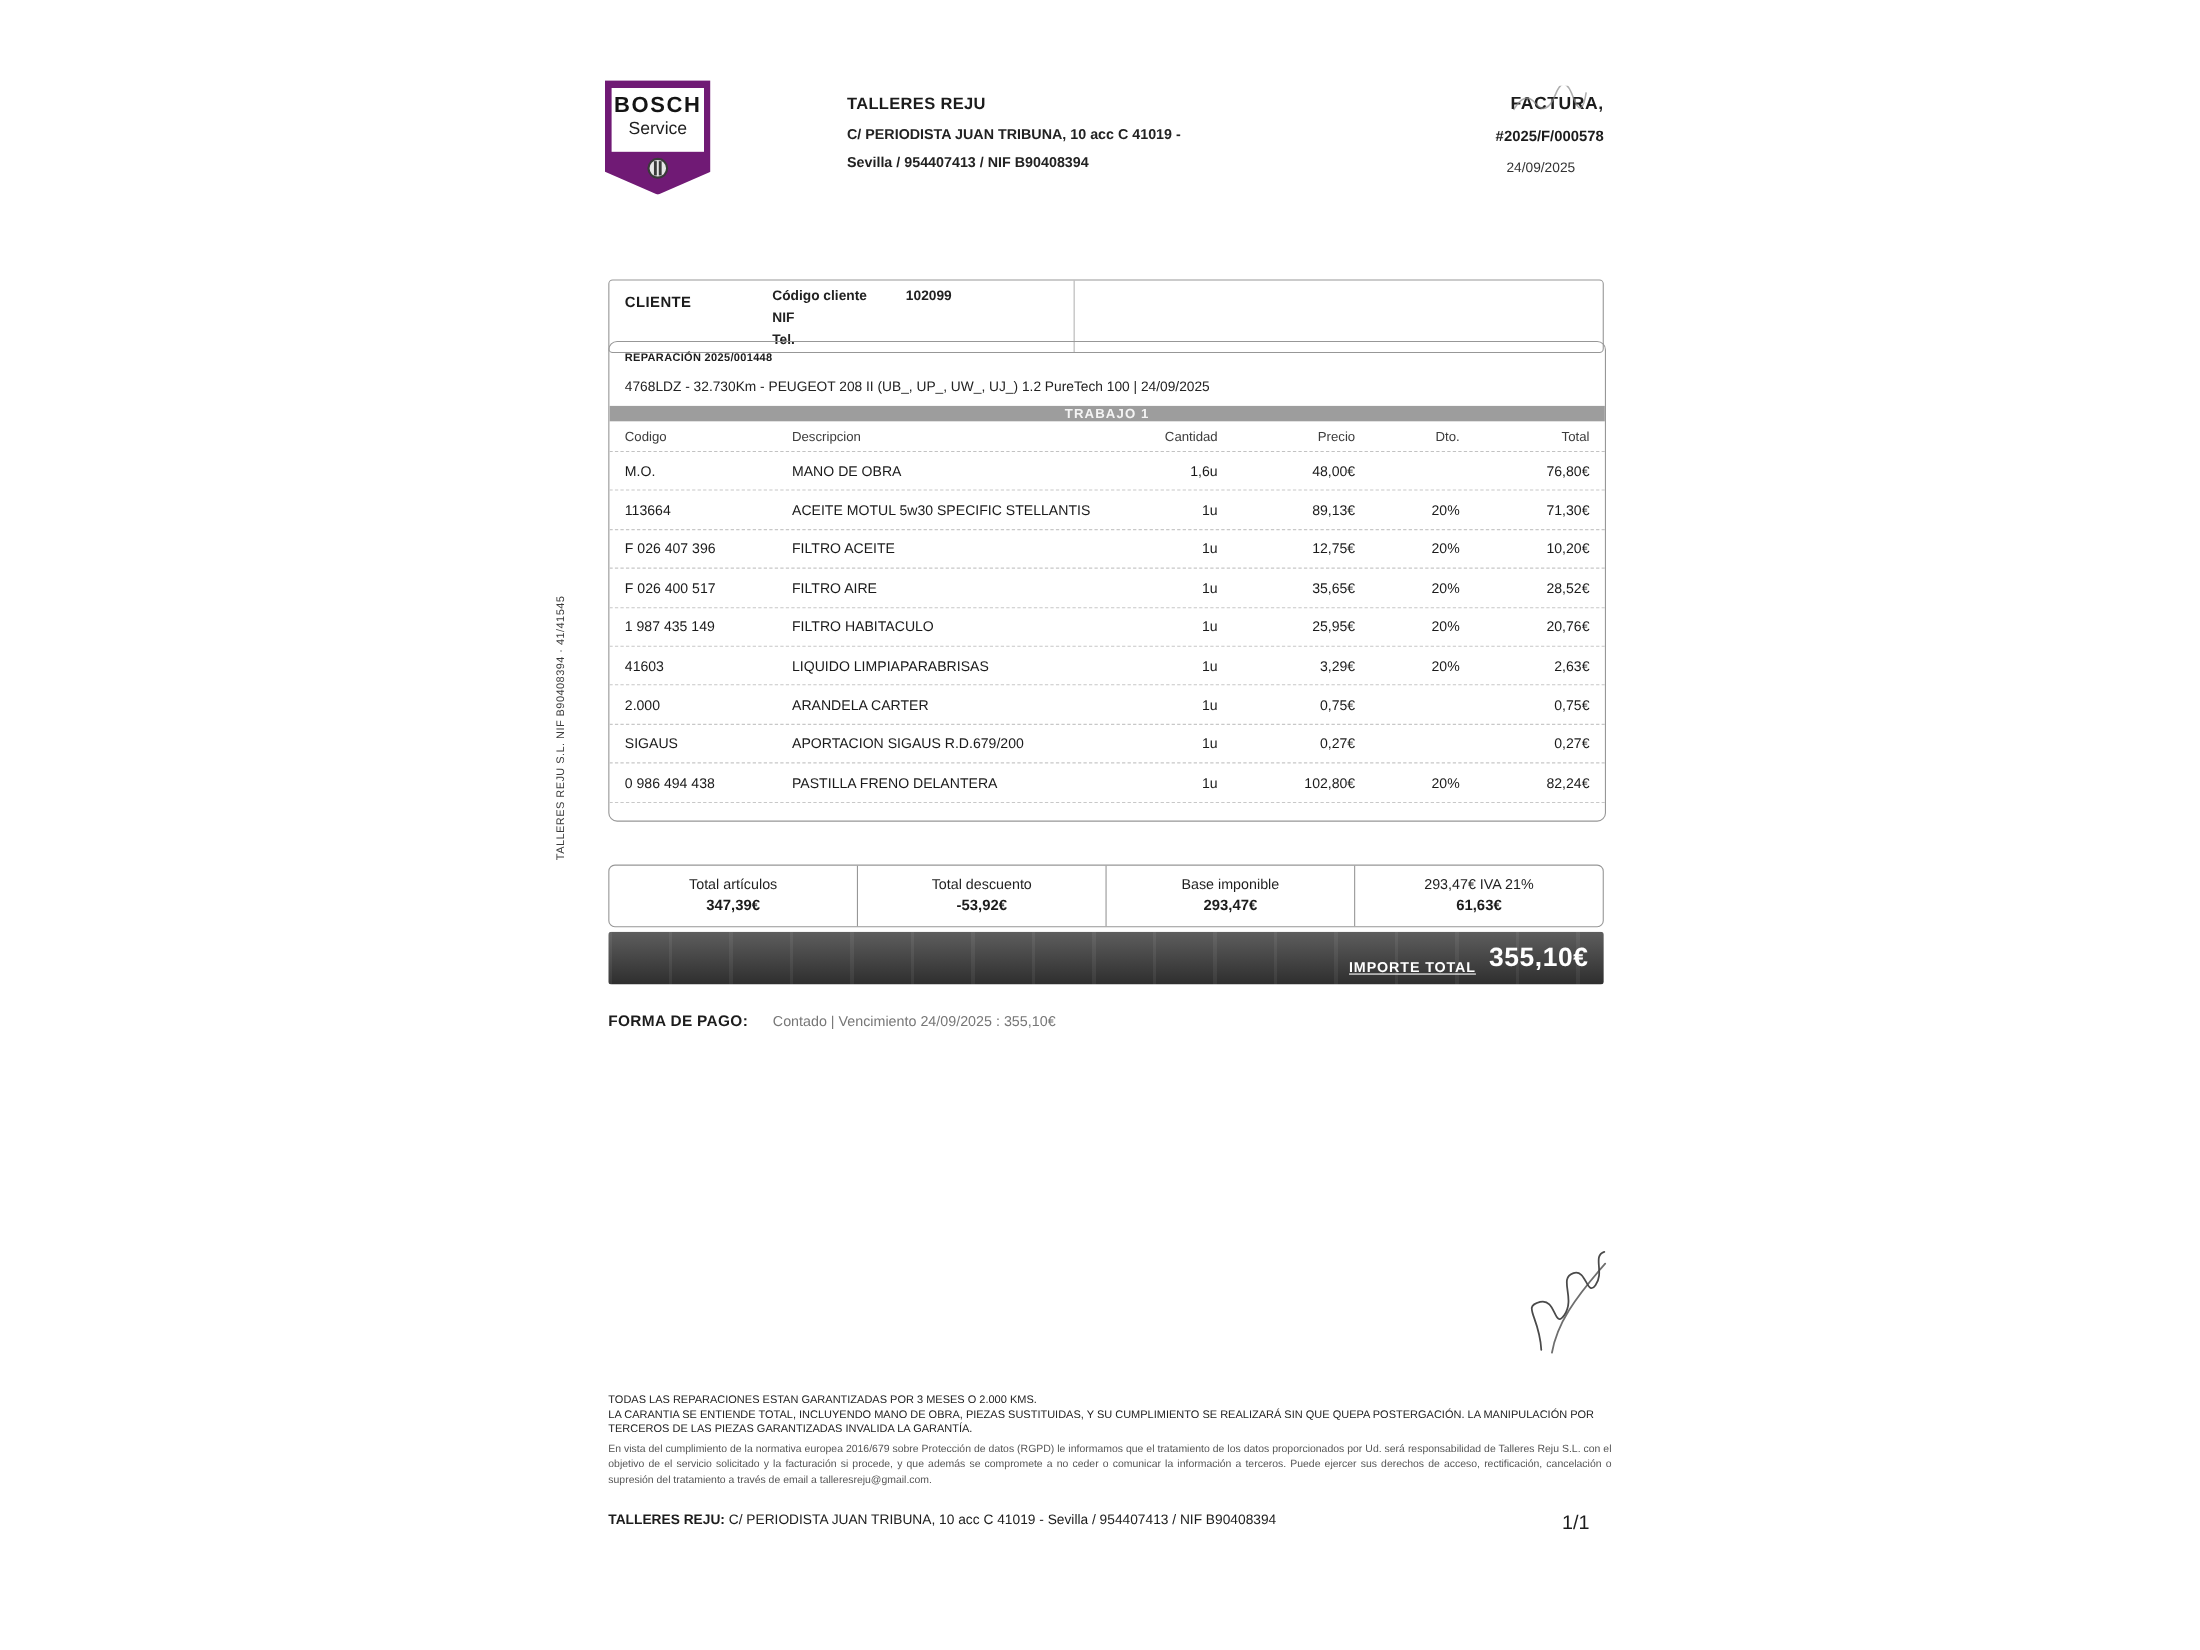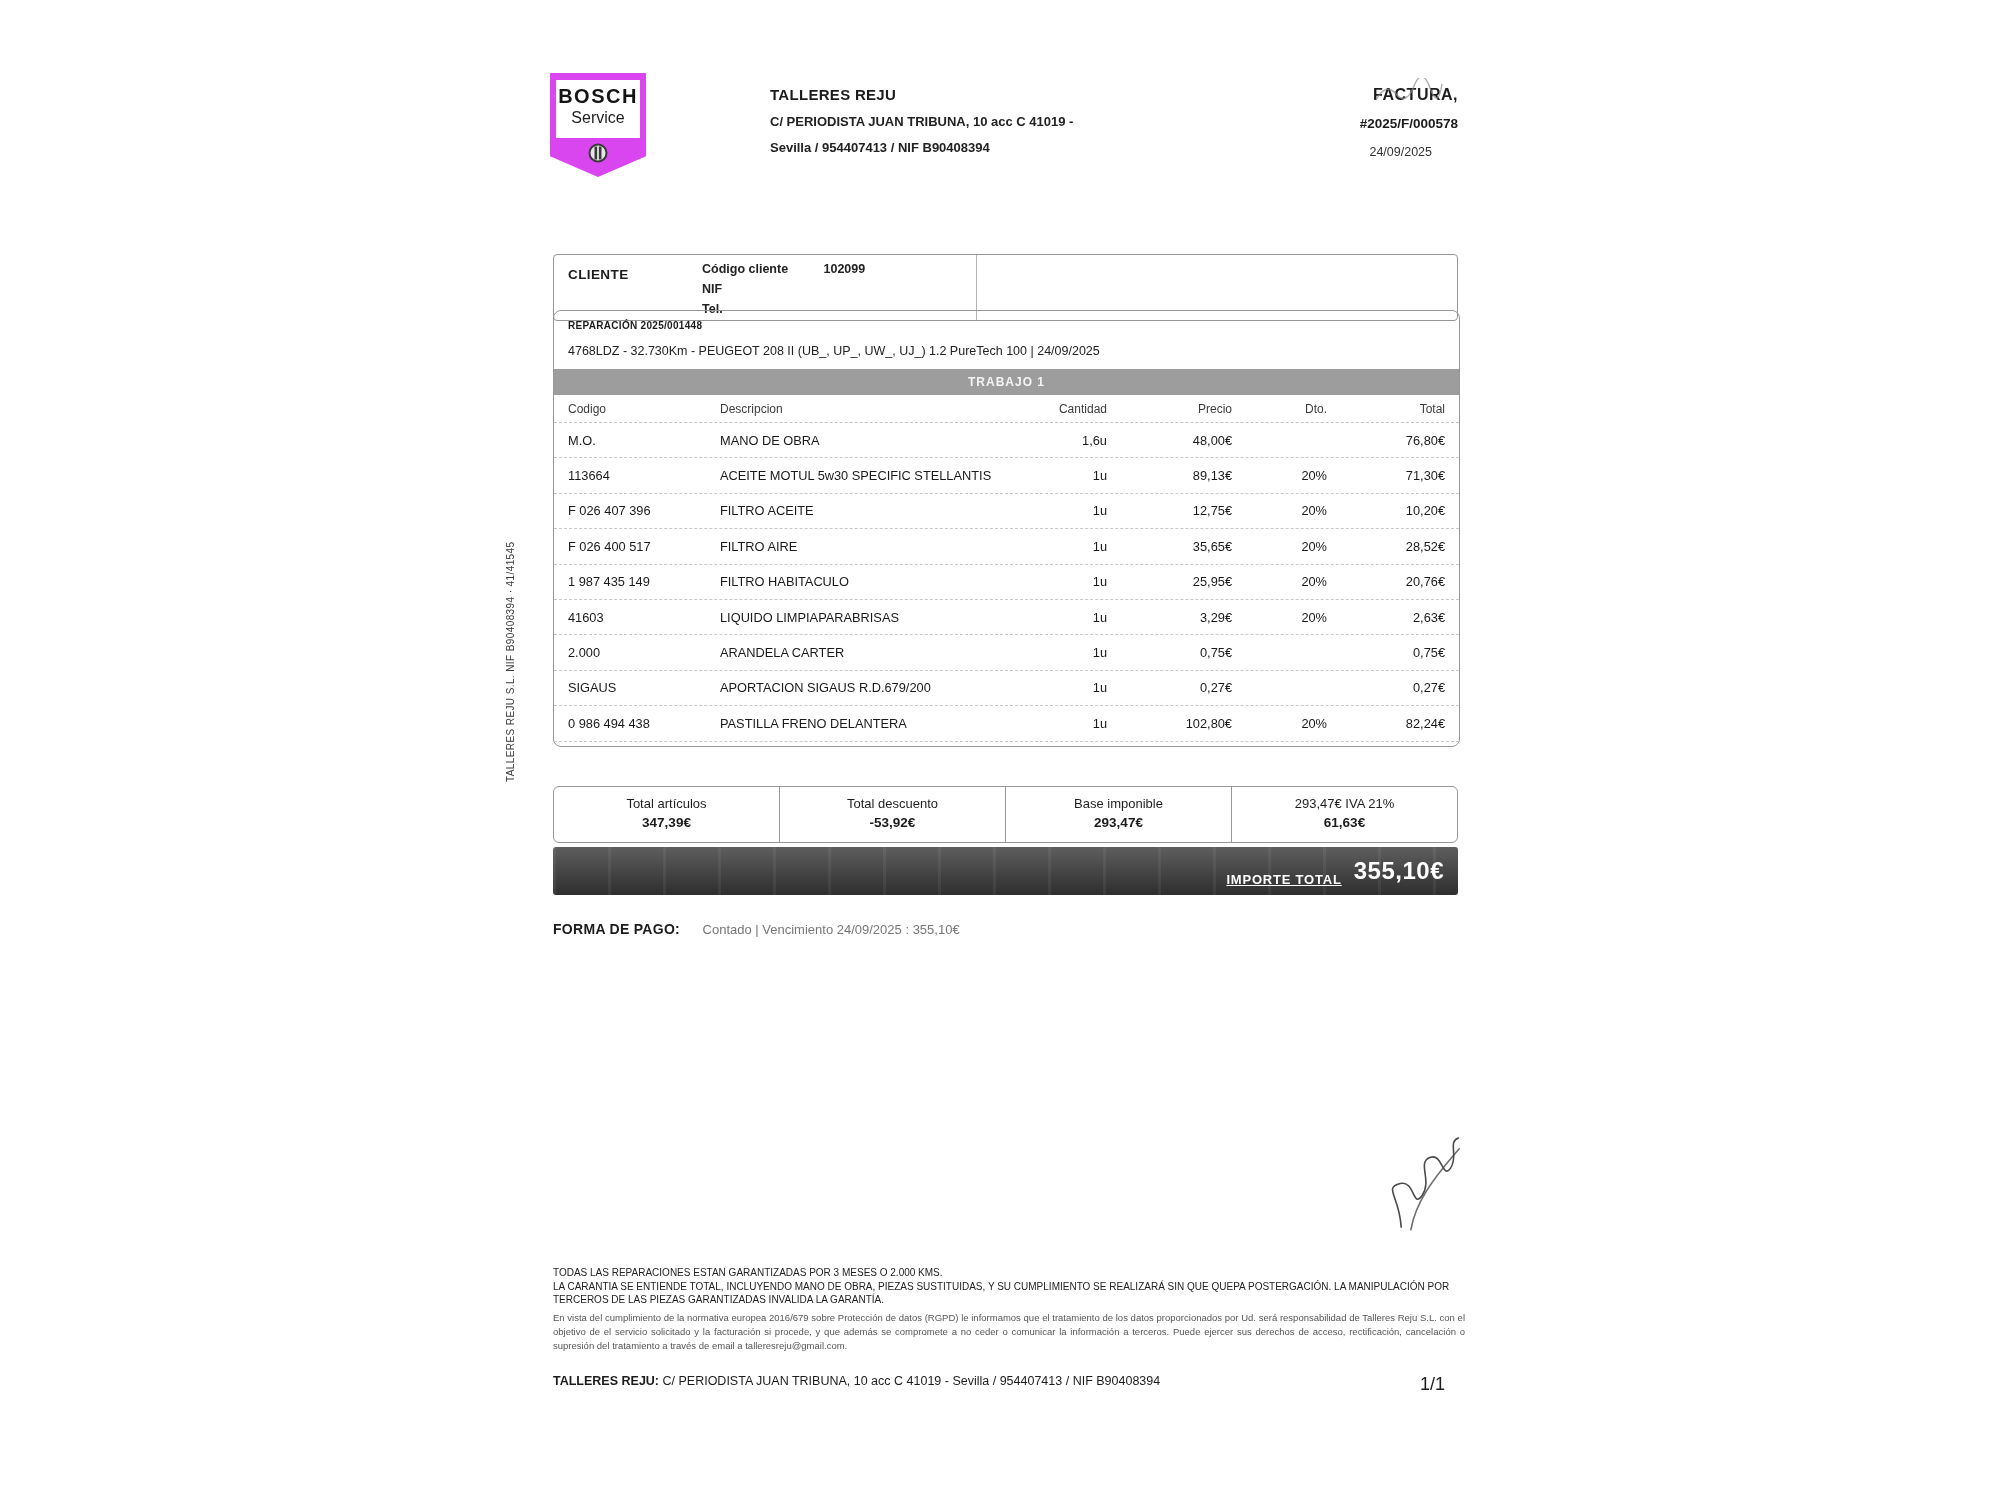--- a/index.html
+++ b/index.html
@@ -6,21 +6,21 @@
   html,body { background:#ffffff; }
   body {
     width:2000px; height:1500px; position:relative;
     font-family:"Liberation Sans", sans-serif; color:#1c1c1c;
   }
   .abs { position:absolute; }
 
   
   .logo {
     left:550px; top:73px; width:96px; height:104px;
-    background:#d946ef; padding:7px 6px 0;
+    background:#701a75; padding:7px 6px 0;
     clip-path:polygon(0 0,100% 0,100% 80%,50% 100%,0 80%);
   }
   .logo-inner { background:#fff; height:58px; text-align:center; padding-top:5px; }
   .logo-bosch { font-size:20px; font-weight:bold; letter-spacing:1.5px; color:#141414; }
   .logo-service { font-size:16px; color:#1e1e1e; margin-top:1px; }
   .logo-bottom { display:flex; justify-content:center; margin-top:4px; }
 
   
   .company { left:770px; top:86px; width:620px; }
   .company-name { font-size:15px; font-weight:bold; letter-spacing:.3px; }
@@ -44,21 +44,21 @@
   .client-divider { position:absolute; left:422px; top:0; height:100%; border-left:1px solid #b5b5b5; }
 
   
   .repair-box {
     left:553px; top:310px; width:907px; height:437px;
     border:1.5px solid #979797; border-radius:8px; overflow:hidden;
   }
   .repair-title { padding:9px 0 0 14px; font-size:10px; font-weight:bold; letter-spacing:.3px; }
   .repair-vehicle { padding:13px 0 0 14px; font-size:12.5px; color:#222; }
   .job-banner {
-    margin-top:11px; height:26px; background:#9d9d9d;
+    margin-top:11px; height:14px; background:#9d9d9d;
     color:#f4f4f4; font-size:12px; font-weight:bold; letter-spacing:1px;
     display:flex; align-items:center; justify-content:center;
   }
   .t-head, .t-row { display:flex; align-items:center; padding:0 14px; }
   .t-head { height:28px; font-size:12px; color:#3c3c3c; border-bottom:1px dashed #c2c2c2; }
   .t-row { height:35.4px; font-size:12.8px; border-bottom:1px dashed #c8c8c8; color:#1a1a1a; }
   .c.code  { width:150px; }
   .c.desc  { flex:1; padding-left:2px; }
   .c.qty   { width:115px; text-align:right; }
   .c.price { width:125px; text-align:right; }

